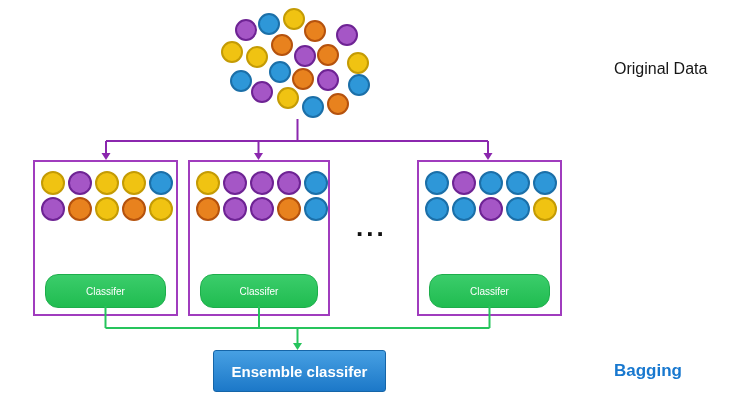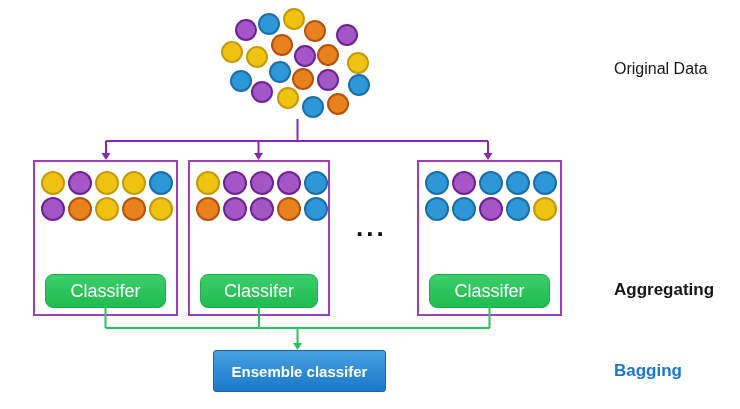--- a/index.html
+++ b/index.html
@@ -23,22 +23,22 @@
   }
   #box-0 { left:33px;  width:145px; }
   #box-1 { left:188px; width:142px; }
   #box-2 { left:417px; width:145px; }
   .circle-rows { padding:9px 0 0 6px; }
   .circle-row { display:flex; gap:3px; margin-bottom:2px; }
   .classifier-btn {
     position:absolute; left:10px; right:10px; top:112px; height:32px;
     display:flex; align-items:center; justify-content:center;
     background:linear-gradient(to bottom, var(--green-top), var(--green-bottom));
-    border:1px solid #1dae4b; border-radius:8px;
-    color:#ffffff; font-size:18px; font-weight:500; cursor:pointer;
+    border:1px solid #1dae4b; border-radius:13px;
+    color:#ffffff; font-size:10px; font-weight:500; cursor:pointer;
   }
   #ensemble-btn {
     position:absolute; left:213px; top:350px; width:173px; height:42px;
     display:flex; align-items:center; justify-content:center; box-sizing:border-box;
     background:linear-gradient(to bottom, var(--ens-top), var(--ens-bottom));
     border:1px solid #1565a8; border-radius:3px;
     color:#ffffff; font-size:15px; font-weight:700; cursor:pointer; z-index:6;
   }
   #ellipsis {
     position:absolute; left:356px; top:212px; font-size:26px; font-weight:700;
@@ -155,15 +155,14 @@
         </div>
       </div>
     <div class="classifier-btn">Classifer</div>
   </div>
 
   <div id="ellipsis">...</div>
 
   <div id="ensemble-btn">Ensemble classifer</div>
 
   <div class="side-label" id="label-original">Original Data</div>
-  <div class="side-label" id="label-aggregating">Aggregating</div>
   <div class="side-label" id="label-bagging">Bagging</div>
 </div>
 
 </body></html>

